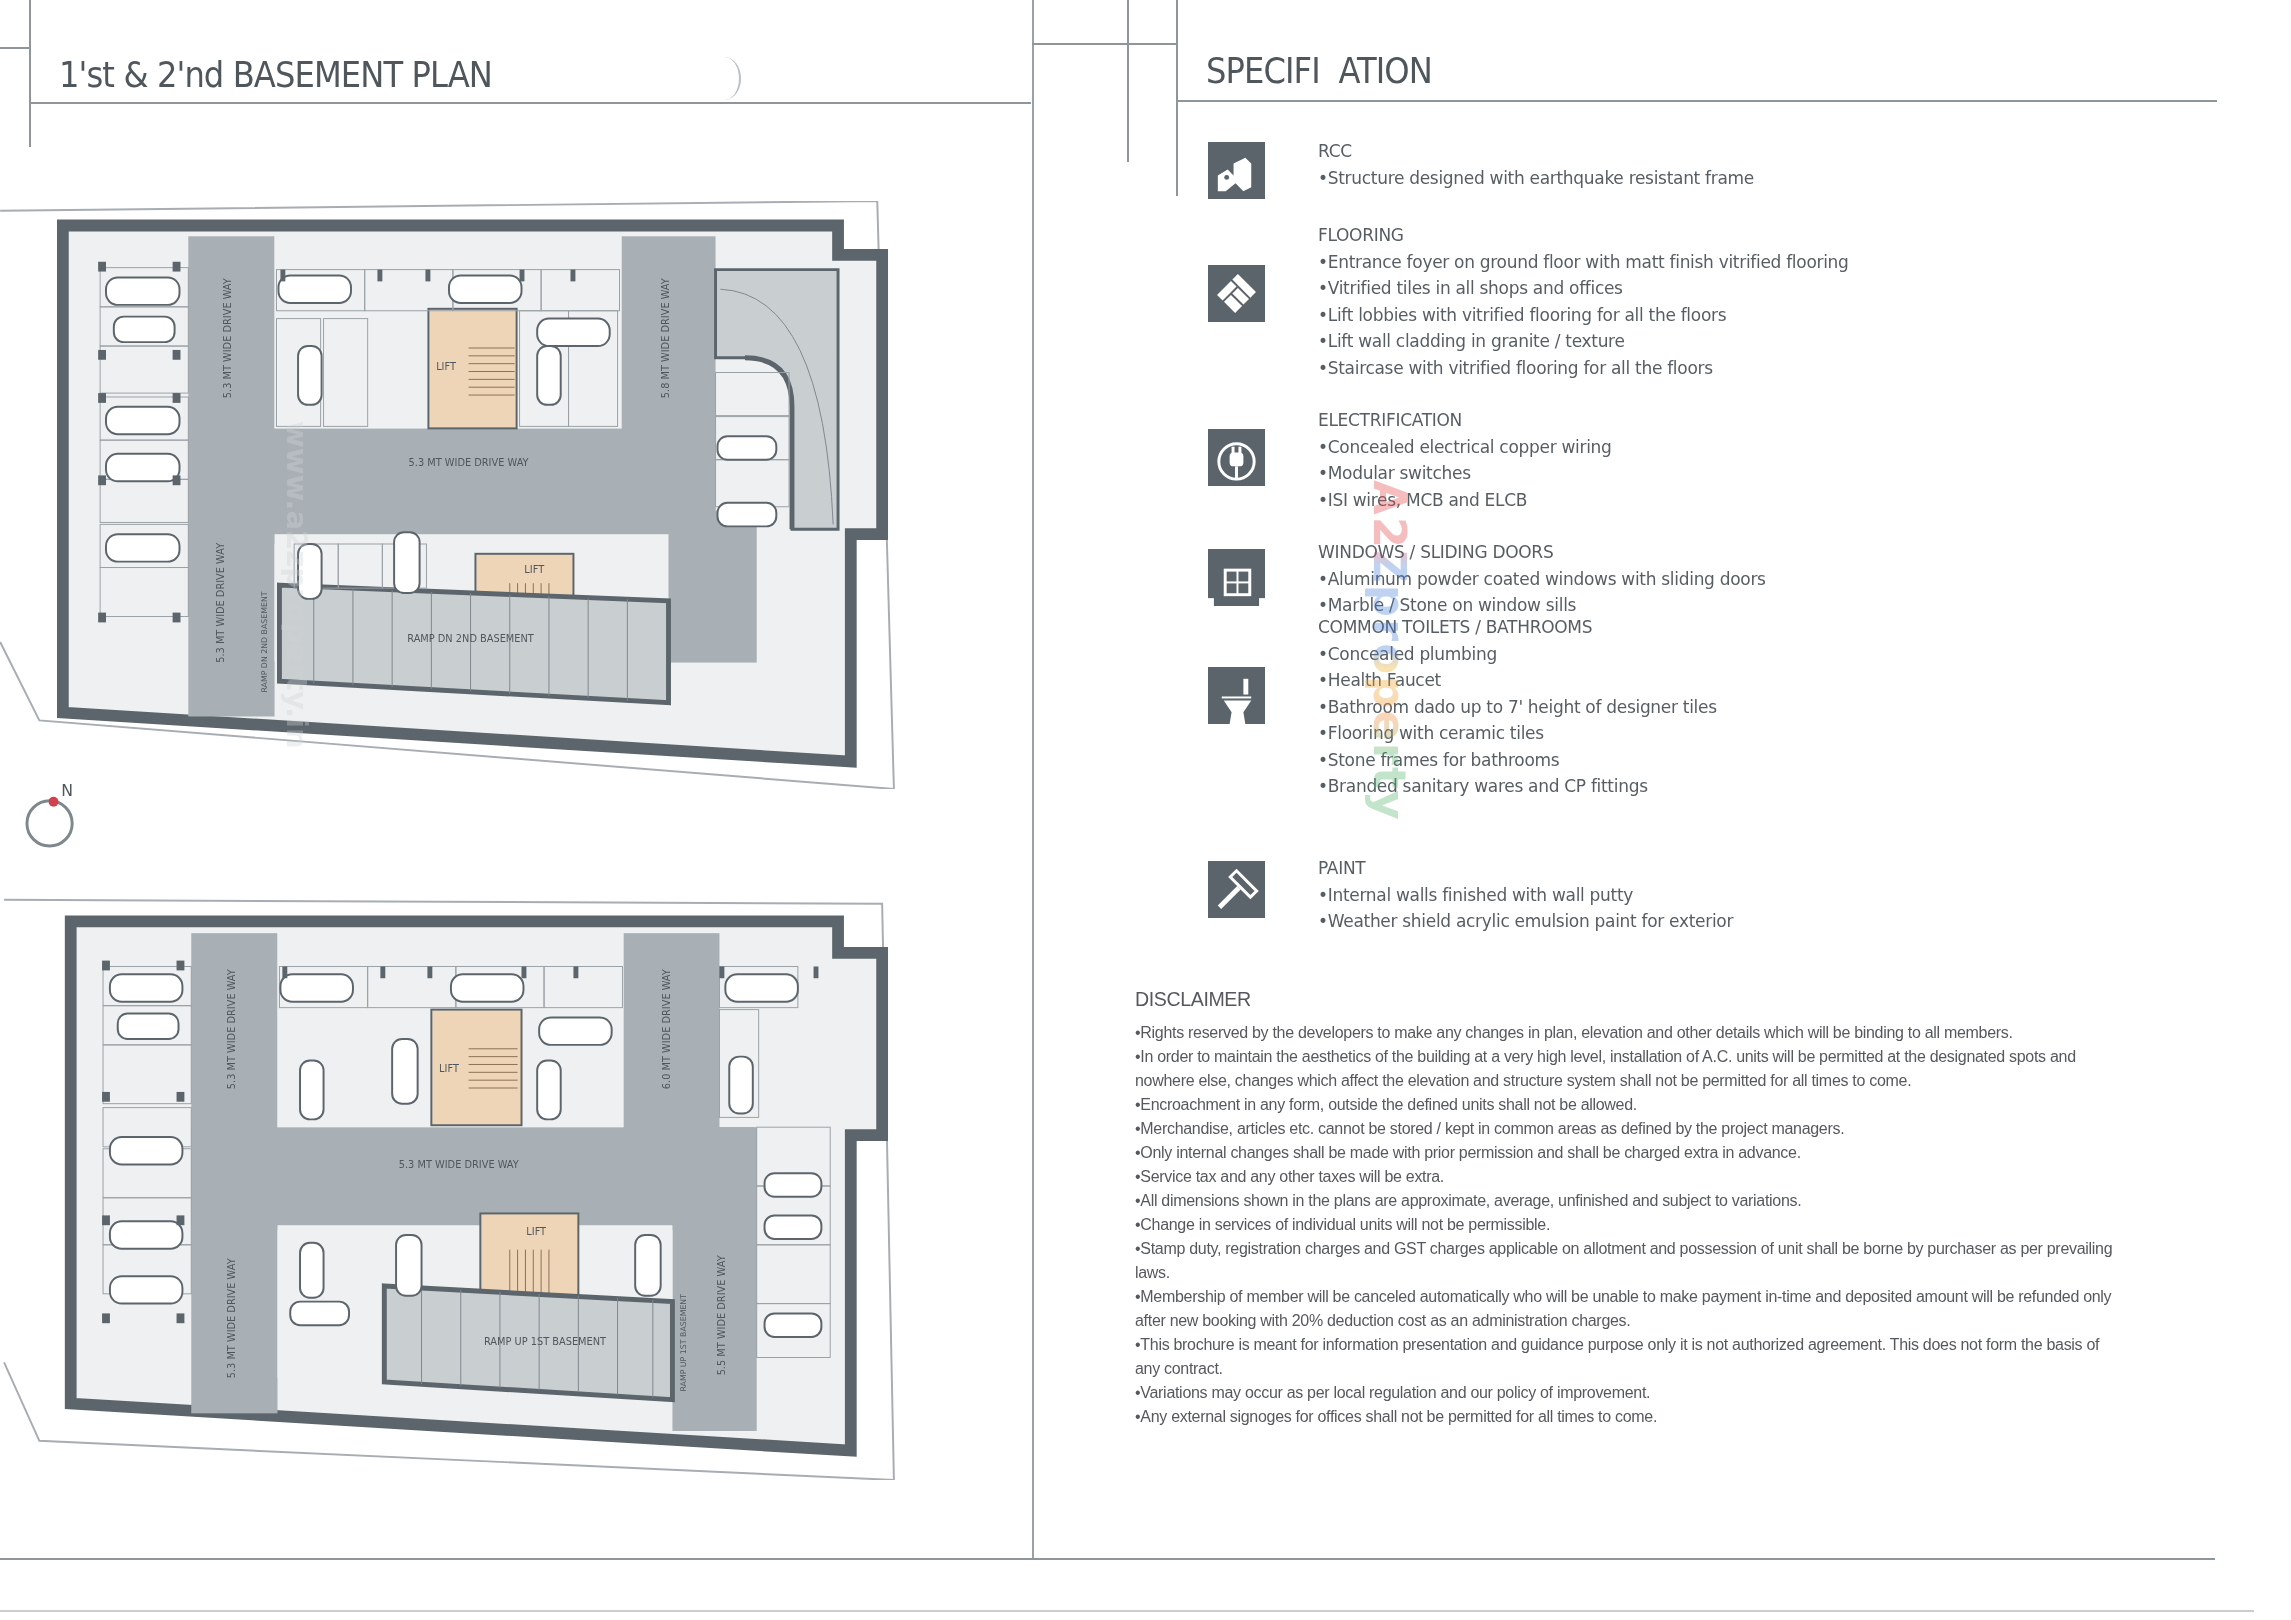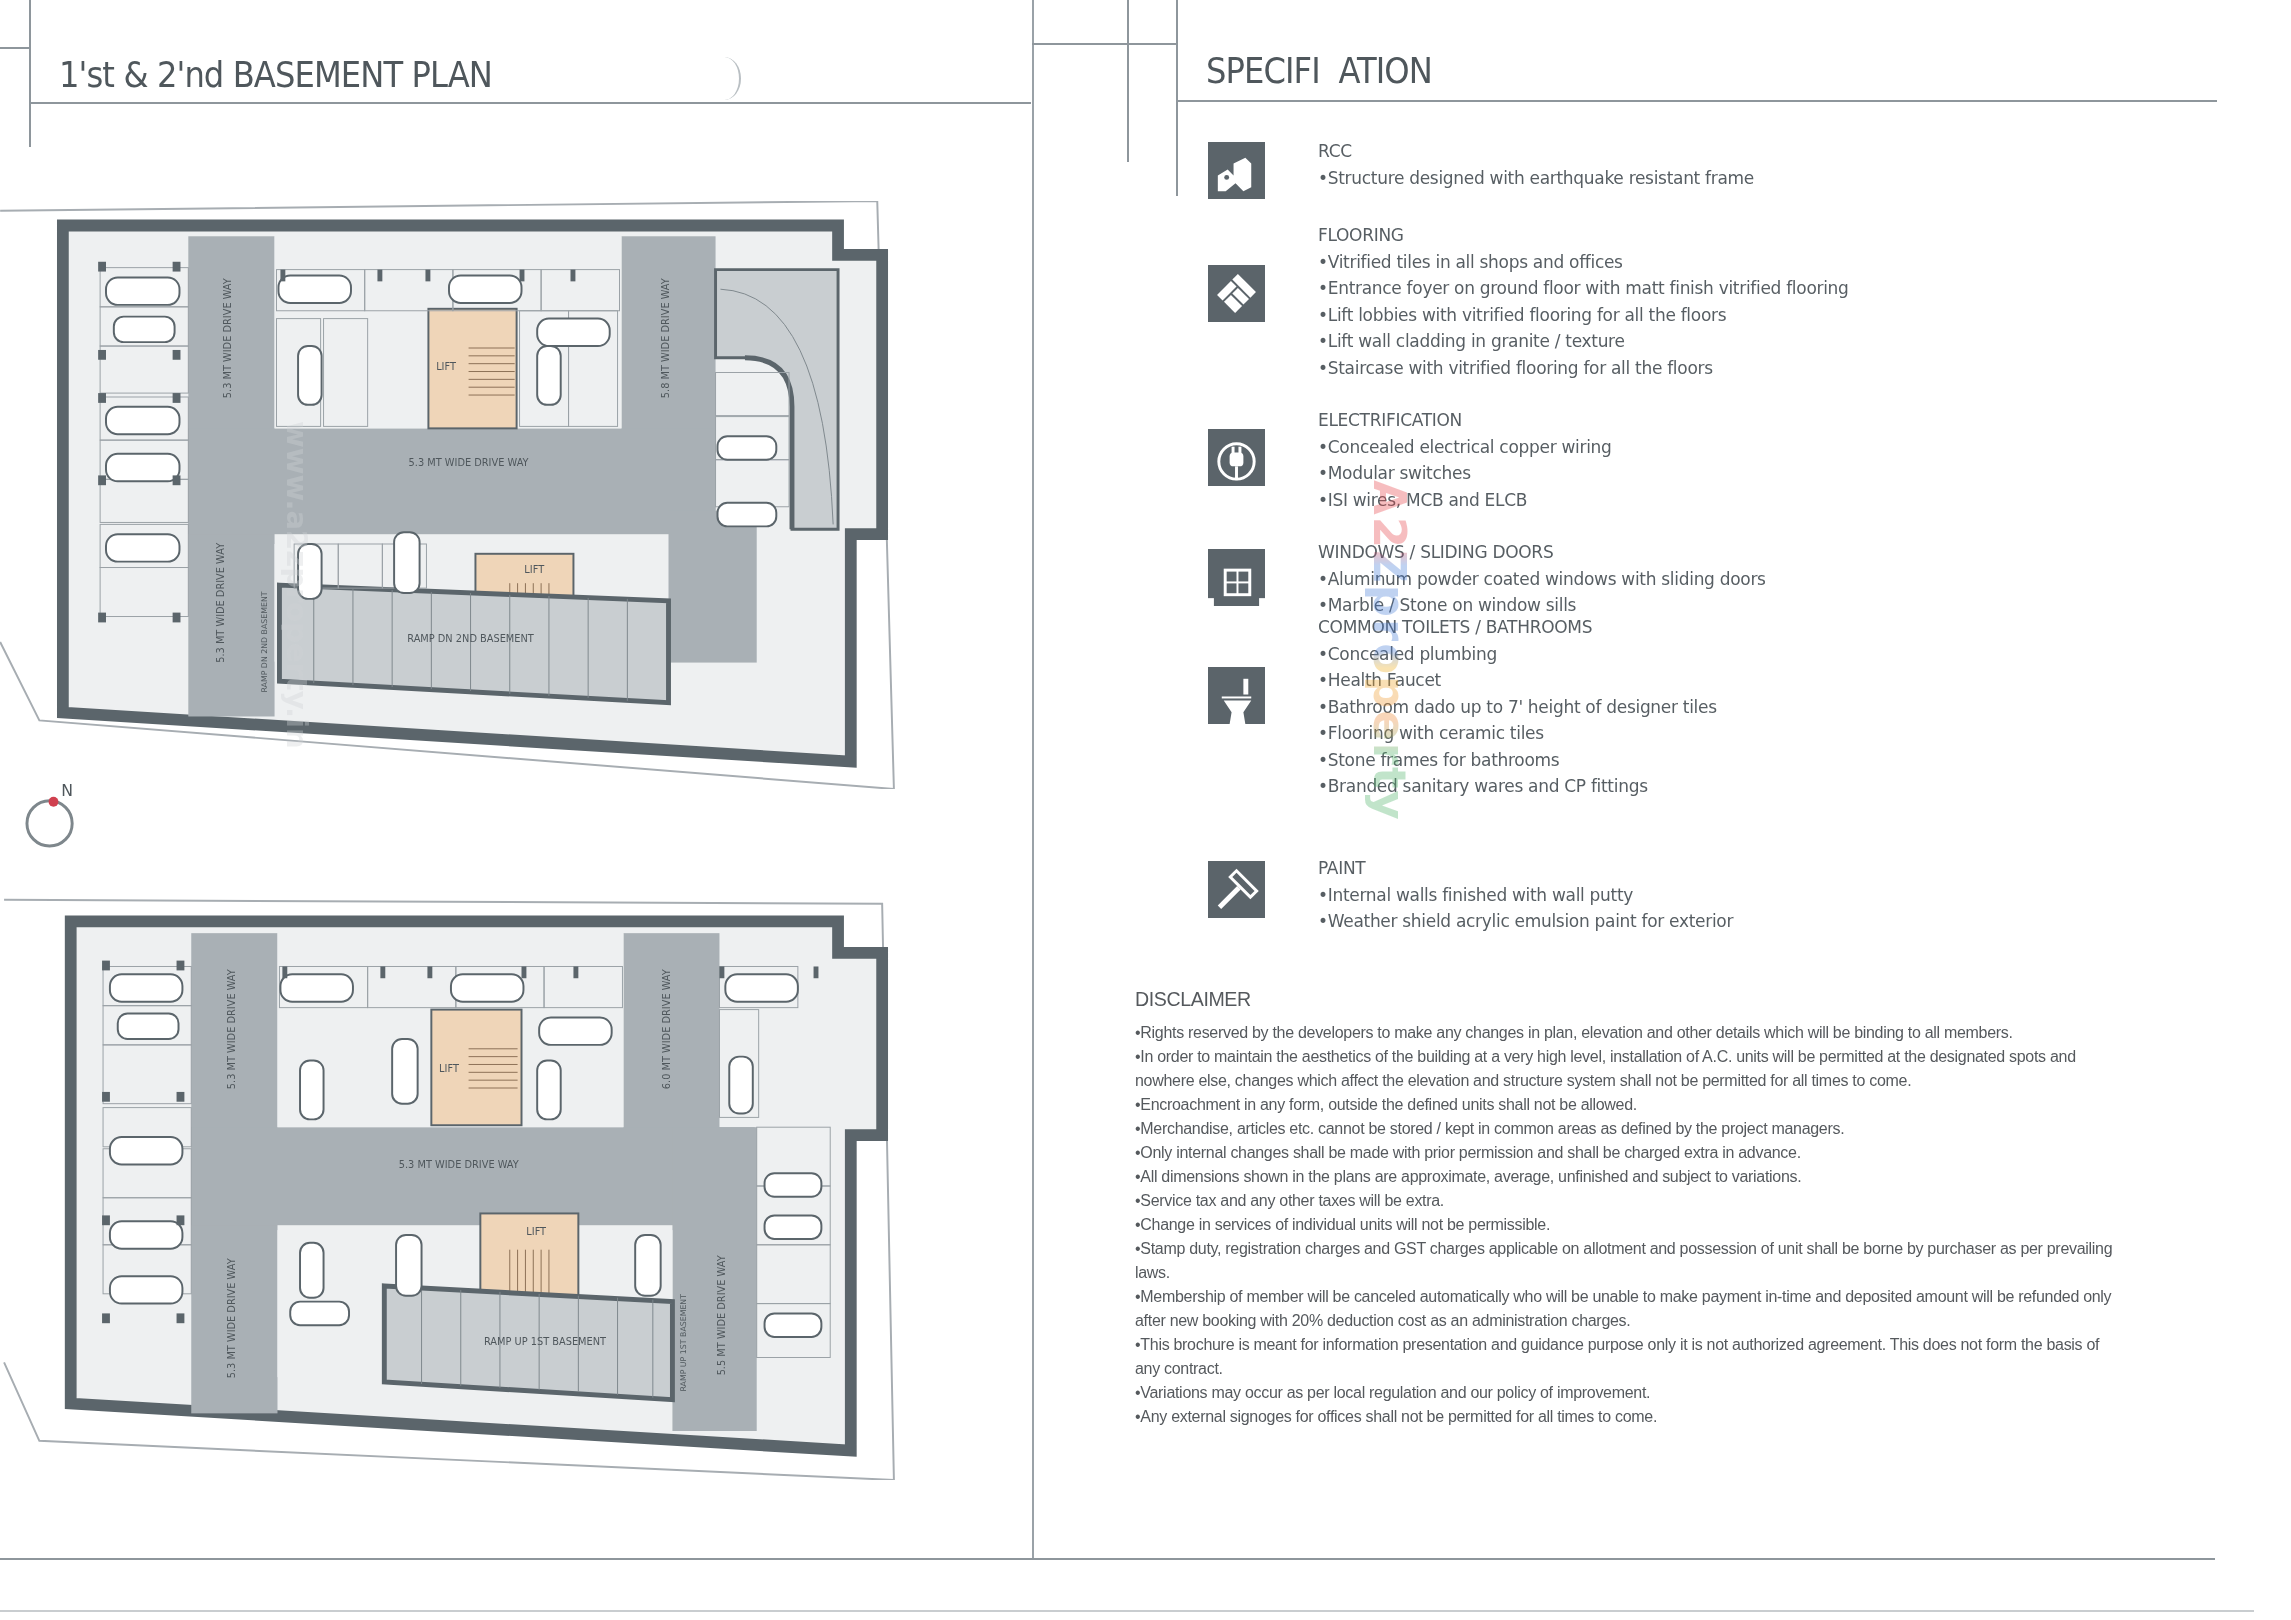--- a/index.html
+++ b/index.html
@@ -304,22 +304,22 @@
         <g fill="#fff" transform="rotate(45 29 29)">
           <rect x="16" y="14" width="26" height="8"></rect>
           <rect x="16" y="24" width="8" height="20"></rect>
           <rect x="26" y="24" width="16" height="8"></rect>
           <rect x="26" y="34" width="16" height="10"></rect>
         </g>
       </svg>
   </div>
   <div class="spec-text" style="top:0;">
     <span class="spec-head">FLOORING</span>
+    <span class="spec-item">Entrance foyer on ground floor with matt finish vitrified flooring</span>
     <span class="spec-item">Vitrified tiles in all shops and offices</span>
-    <span class="spec-item">Entrance foyer on ground floor with matt finish vitrified flooring</span>
     <span class="spec-item">Lift lobbies with vitrified flooring for all the floors</span>
     <span class="spec-item">Lift wall cladding in granite / texture</span>
     <span class="spec-item">Staircase with vitrified flooring for all the floors</span>
   </div>
 </div>
 
 <div class="spec-block" style="top:407px;height:88px;">
   <div class="spec-icon" style="top:21.6px;">
     <svg width="57" height="57" viewBox="0 0 58 58">
         <circle cx="29" cy="33" r="18" fill="none" stroke="#fff" stroke-width="3"></circle>
@@ -396,22 +396,22 @@
   <span style="background:linear-gradient(90deg,#e8454a 0%,#e8454a 20%,#4a7fd8 25%,#4a7fd8 50%,#f0b020 55%,#f08a3a 70%,#4fb36a 80%,#4fb36a 100%);-webkit-background-clip:text;background-clip:text;color:transparent;">A2Zproperty</span>
 </div>
 
 <div class="disc">
   <span class="disc-head">DISCLAIMER</span>
   <span class="disc-item">Rights reserved by the developers to make any changes in plan, elevation and other details which will be binding to all members.</span>
   <span class="disc-item">In order to maintain the aesthetics of the building at a very high level, installation of A.C. units will be permitted at the designated spots and nowhere else, changes which affect the elevation and structure system shall not be permitted for all times to come.</span>
   <span class="disc-item">Encroachment in any form, outside the defined units shall not be allowed.</span>
   <span class="disc-item">Merchandise, articles etc. cannot be stored / kept in common areas as defined by the project managers.</span>
   <span class="disc-item">Only internal changes shall be made with prior permission and shall be charged extra in advance.</span>
+  <span class="disc-item">Service tax and any other taxes will be extra.</span>
   <span class="disc-item">All dimensions shown in the plans are approximate, average, unfinished and subject to variations.</span>
-  <span class="disc-item">Service tax and any other taxes will be extra.</span>
   <span class="disc-item">Change in services of individual units will not be permissible.</span>
   <span class="disc-item">Stamp duty, registration charges and GST charges applicable on allotment and possession of unit shall be borne by purchaser as per prevailing laws.</span>
   <span class="disc-item">Membership of member will be canceled automatically who will be unable to make payment in-time and deposited amount will be refunded only after new booking with 20% deduction cost as an administration charges.</span>
   <span class="disc-item">This brochure is meant for information presentation and guidance purpose only it is not authorized agreement. This does not form the basis of any contract.</span>
   <span class="disc-item">Variations may occur as per local regulation and our policy of improvement.</span>
   <span class="disc-item">Any external signoges for offices shall not be permitted for all times to come.</span>
 </div>
 
 
 </body></html>

